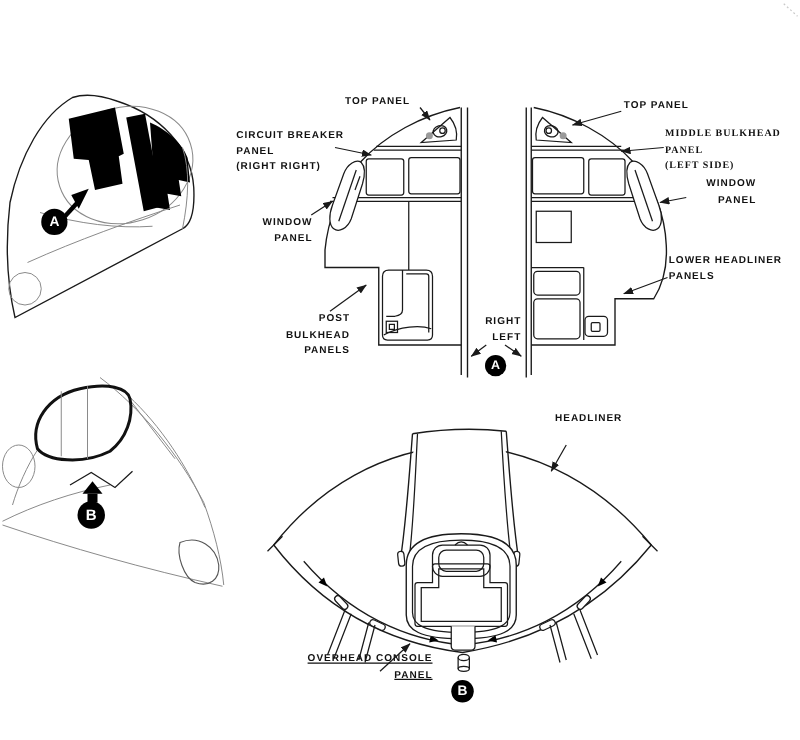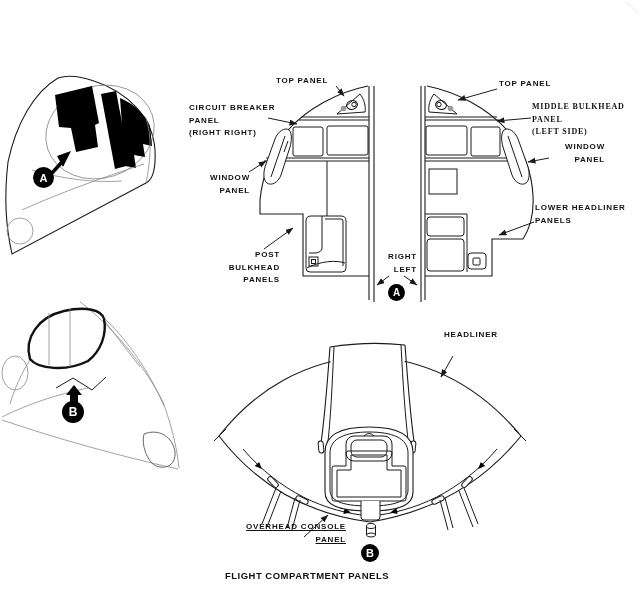--- a/index.html
+++ b/index.html
@@ -224,15 +224,14 @@
 </div>
 
 <div class="badge" style="left:33px;top:167px;width:21px;height:21px;font-size:11px;">A</div>
 
 <div class="badge" style="left:388px;top:284px;width:17px;height:17px;font-size:10px;">A</div>
 
 <div class="badge" style="left:62px;top:401px;width:22px;height:22px;font-size:12px;">B</div>
 
 <div class="badge" style="left:361px;top:544px;width:18px;height:18px;font-size:11px;">B</div>
 
-<div class="title" style="left:147px;top:570px;width:320px;">FLIGHT COMPARTMENT PANELS</div>
 
 </div>
 
 </body></html>

